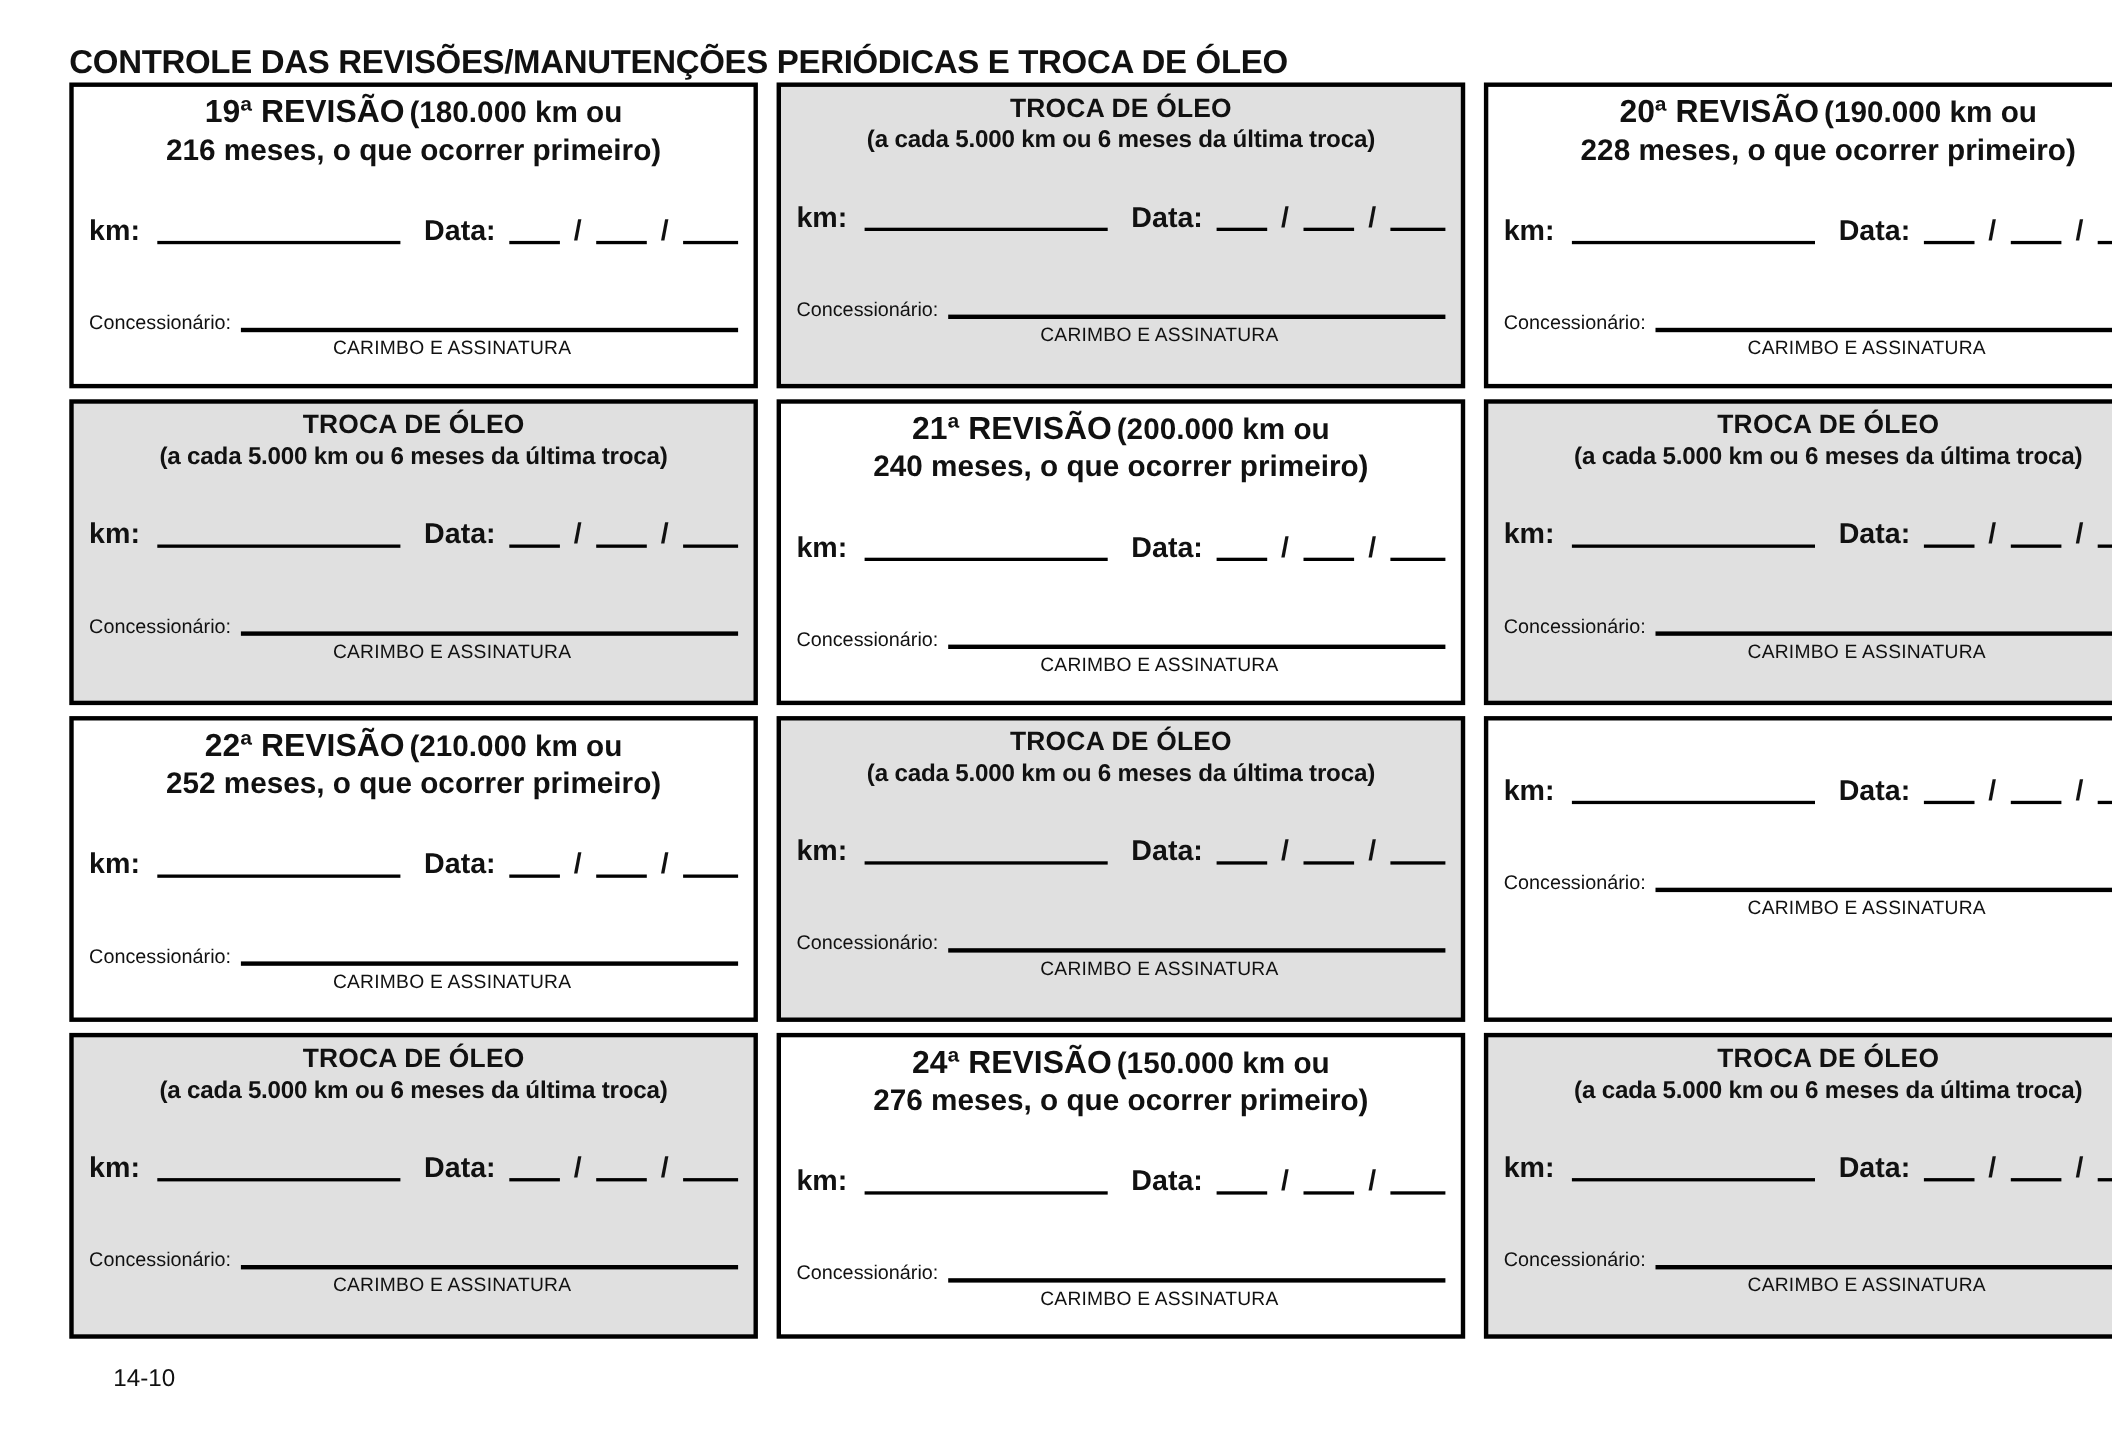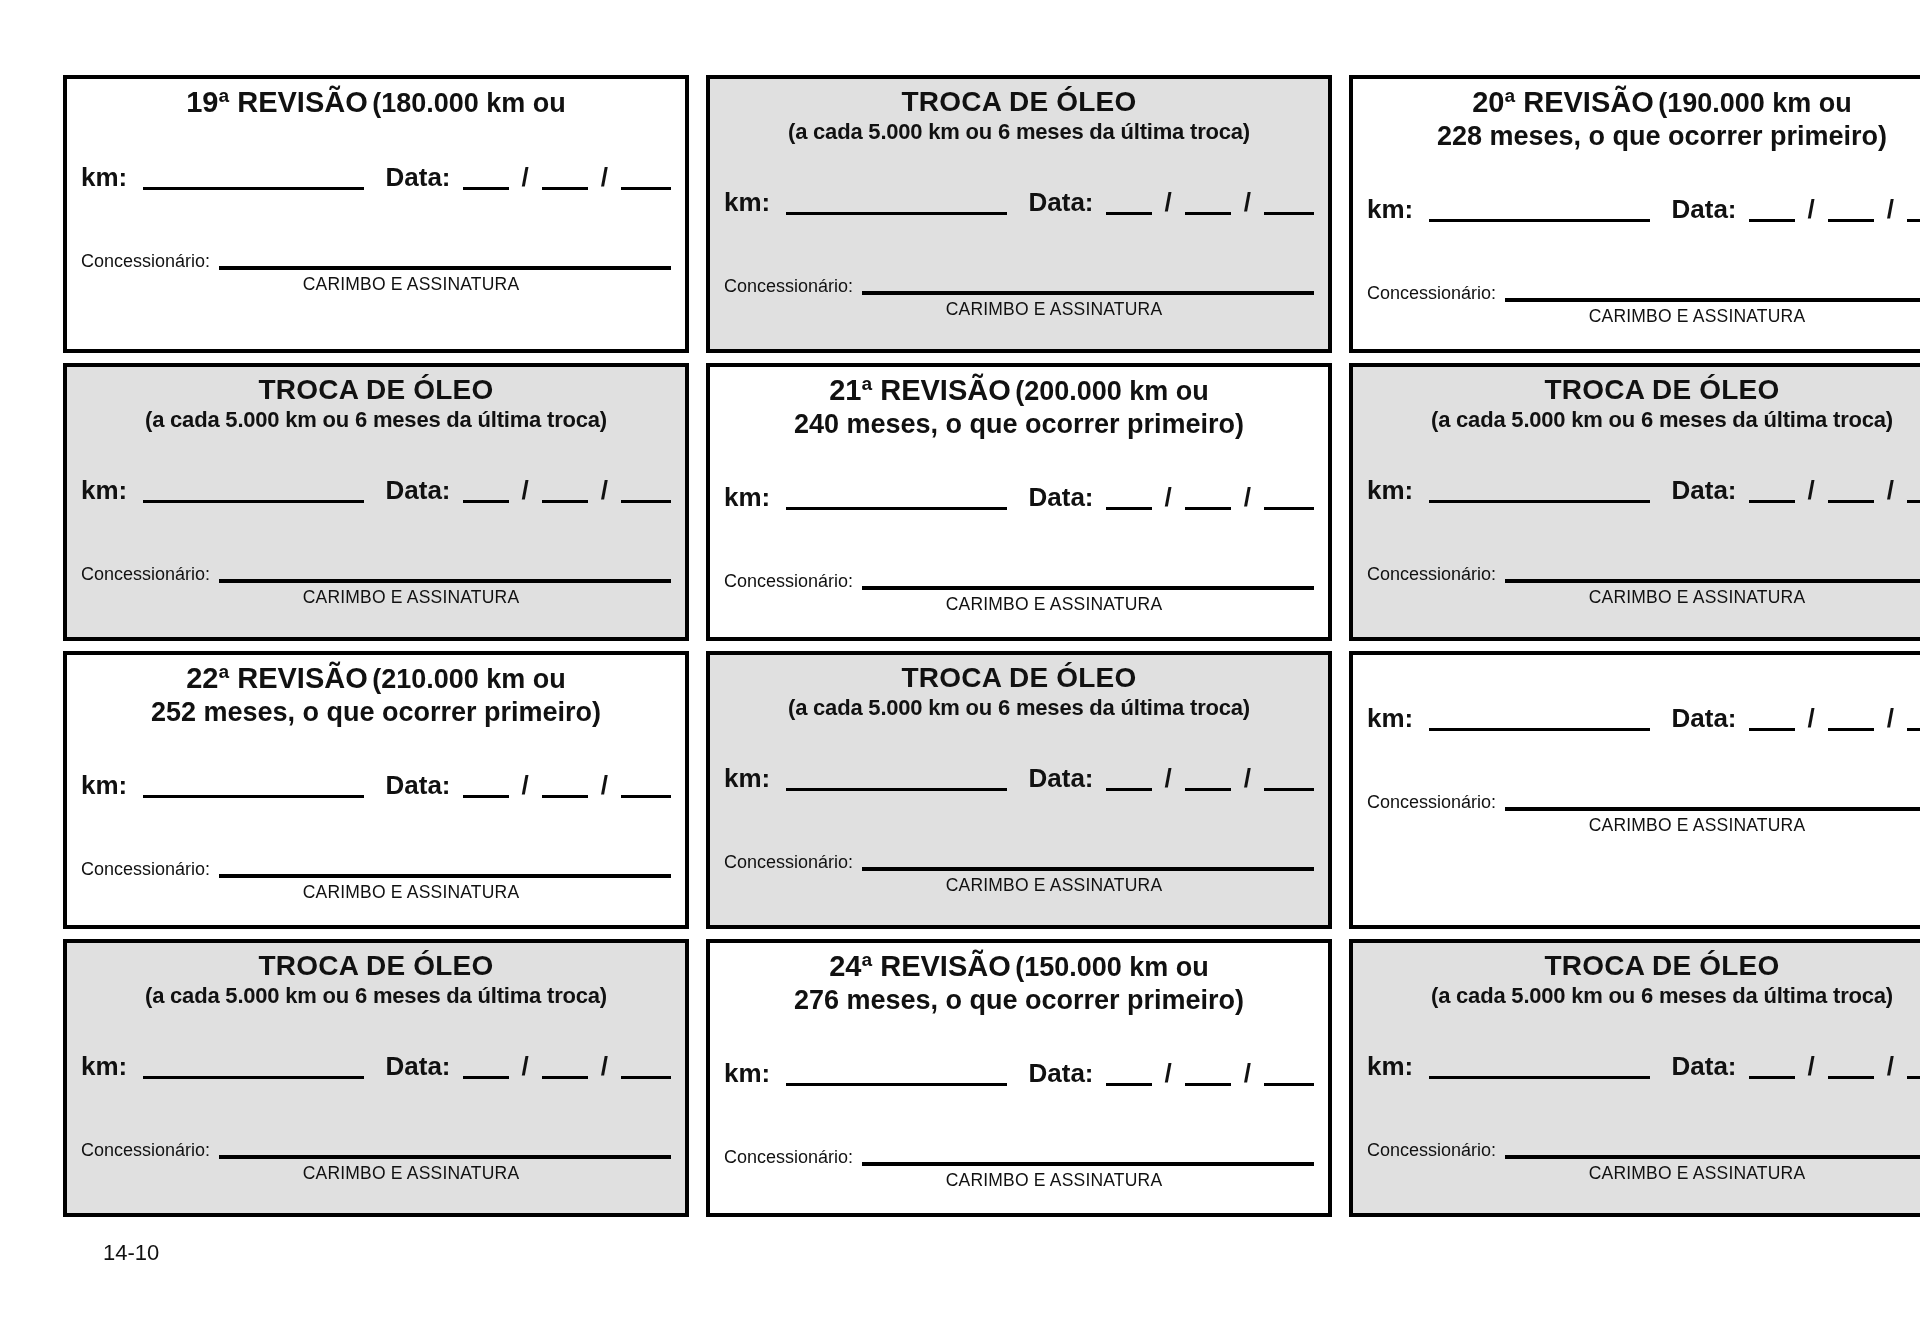--- a/index.html
+++ b/index.html
@@ -30,21 +30,21 @@
     background: #ffffff;
     padding: 6px 14px 8px 14px;
     display: flex; flex-direction: column;
   }
   .cell.troca { background: var(--troca-bg, #e0e0e0); }
 
   .cell-title { text-align: center; font-weight: bold; }
   .t1 { line-height: 1.2; }
   .revisao .t-main { font-size: 29px; }
   .revisao .t-rest { font-size: 27px; }
-  .troca   .t-main { font-size: 28px; letter-spacing: 0.2px; }
+  .troca   .t-main { font-size: 24px; letter-spacing: 0.2px; }
   .troca   .t-rest { font-size: 0; }
   .t2 { line-height: 1.2; }
   .revisao .t2 { font-size: 27px; }
   .troca   .t2 { font-size: 22px; letter-spacing: -0.2px; }
 
   .km-row {
     display: flex; align-items: flex-end;
     margin-top: 44px;
     font-size: 26px; font-weight: bold; line-height: 1;
     white-space: nowrap;
@@ -76,24 +76,26 @@
   .page-number {
     position: absolute; top: 1240px; left: 63px; width: 1658px;
     text-align: left; font-size: 22px; font-weight: normal;
     padding-left: 40px; box-sizing: border-box;
   }
 </style>
 </head>
 <body>
 
 <div class="page">
+  <h1 class="page-title">CONTROLE DAS REVISÕES/MANUTENÇÕES PERIÓDICAS E TROCA DE ÓLEO</h1>
   <div class="grid" id="grid">
       <div class="cell revisao">
     <div class="cell-title">
       <div class="t1"><span class="t-main">19ª REVISÃO</span> <span class="t-rest">(180.000 km ou</span></div>
+      <div class="t2">216 meses, o que ocorrer primeiro)</div>
     </div>
     <div class="km-row">
       <span class="lbl">km:</span>
       <span class="blank km-blank"></span>
       <span class="lbl">Data:</span>
       <span class="blank d-blank"></span>
       <span class="slash">/</span>
       <span class="blank d-blank"></span>
       <span class="slash">/</span>
       <span class="blank d-blank last"></span>

